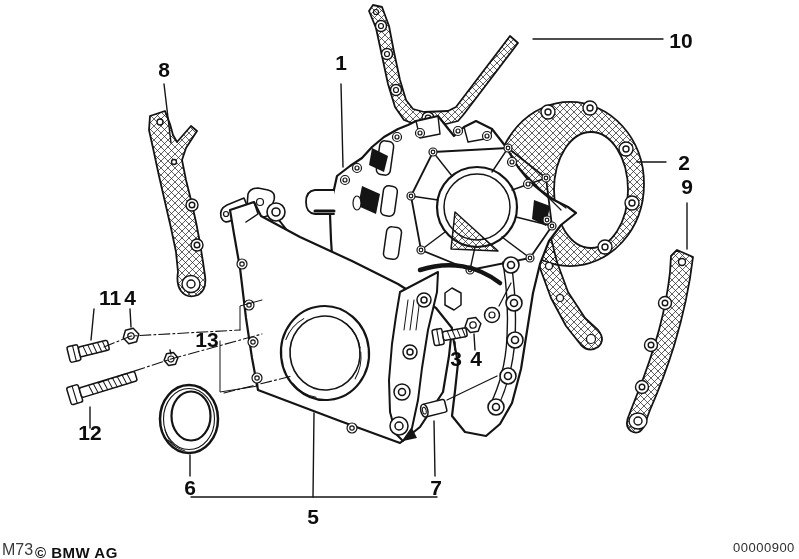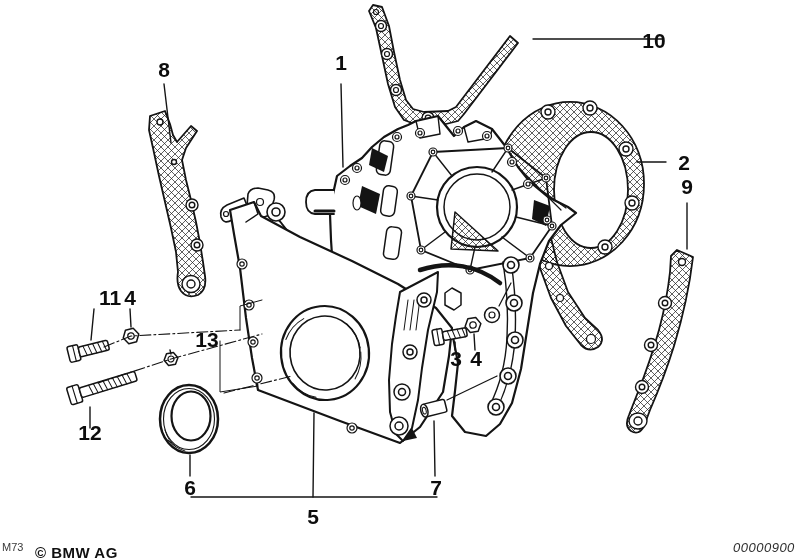--- a/index.html
+++ b/index.html
@@ -4,25 +4,25 @@
 <style>
   html,body{margin:0;padding:0;background:#fff;}
   .stage{position:relative;width:799px;height:559px;background:#fff;overflow:hidden;
          font-family:"Liberation Sans", sans-serif;}
   .stage svg{position:absolute;left:0;top:0;}
   .callout{position:absolute;transform:translate(-50%,-50%);font-weight:bold;
            font-size:21px;color:#0d0d0d;line-height:1;cursor:pointer;user-select:none;}
   .co-1{left:341px;top:62px;} .co-2{left:684px;top:162px;} .co-3{left:456px;top:358px;}
   .co-4r{left:476px;top:358px;} .co-4l{left:130px;top:297px;} .co-5{left:313px;top:516px;}
   .co-6{left:190px;top:487px;} .co-7{left:436px;top:487px;} .co-8{left:164px;top:69px;}
-  .co-9{left:687px;top:186px;} .co-10{left:654px;top:40px;} .co-11{left:110px;top:297px;}
+  .co-9{left:687px;top:186px;} .co-10{left:681px;top:40px;} .co-11{left:110px;top:297px;}
   .co-12{left:90px;top:432px;} .co-13{left:170px;top:339px;margin-left:37px;}
   .copyright{position:absolute;left:35px;top:519px;font-size:15px;font-weight:bold;color:#101010;letter-spacing:.5px;margin-top:25px;}
-  .code-left{position:absolute;left:2px;top:541px;font-size:11px;color:#3a3a3a;}
-  .code-right{position:absolute;left:733px;top:540px;font-size:13px;color:#2e2e2e;letter-spacing:.5px;font-style:italic;}
+  .code-left{position:absolute;left:2px;top:541px;font-size:16px;color:#3a3a3a;}
+  .code-right{position:absolute;left:733px;top:540px;font-size:13px;color:#2e2e2e;letter-spacing:.5px;}
 </style>
 </head>
 <body>
 
 <div class="stage">
 
 <svg width="799" height="559" viewBox="0 0 799 559">
   <defs>
     <pattern id="xh" patternUnits="userSpaceOnUse" width="7" height="7">
       <path d="M0,7 L7,0 M0,0 L7,7" stroke="#1c1c1c" stroke-width="0.7" fill="none"></path>

